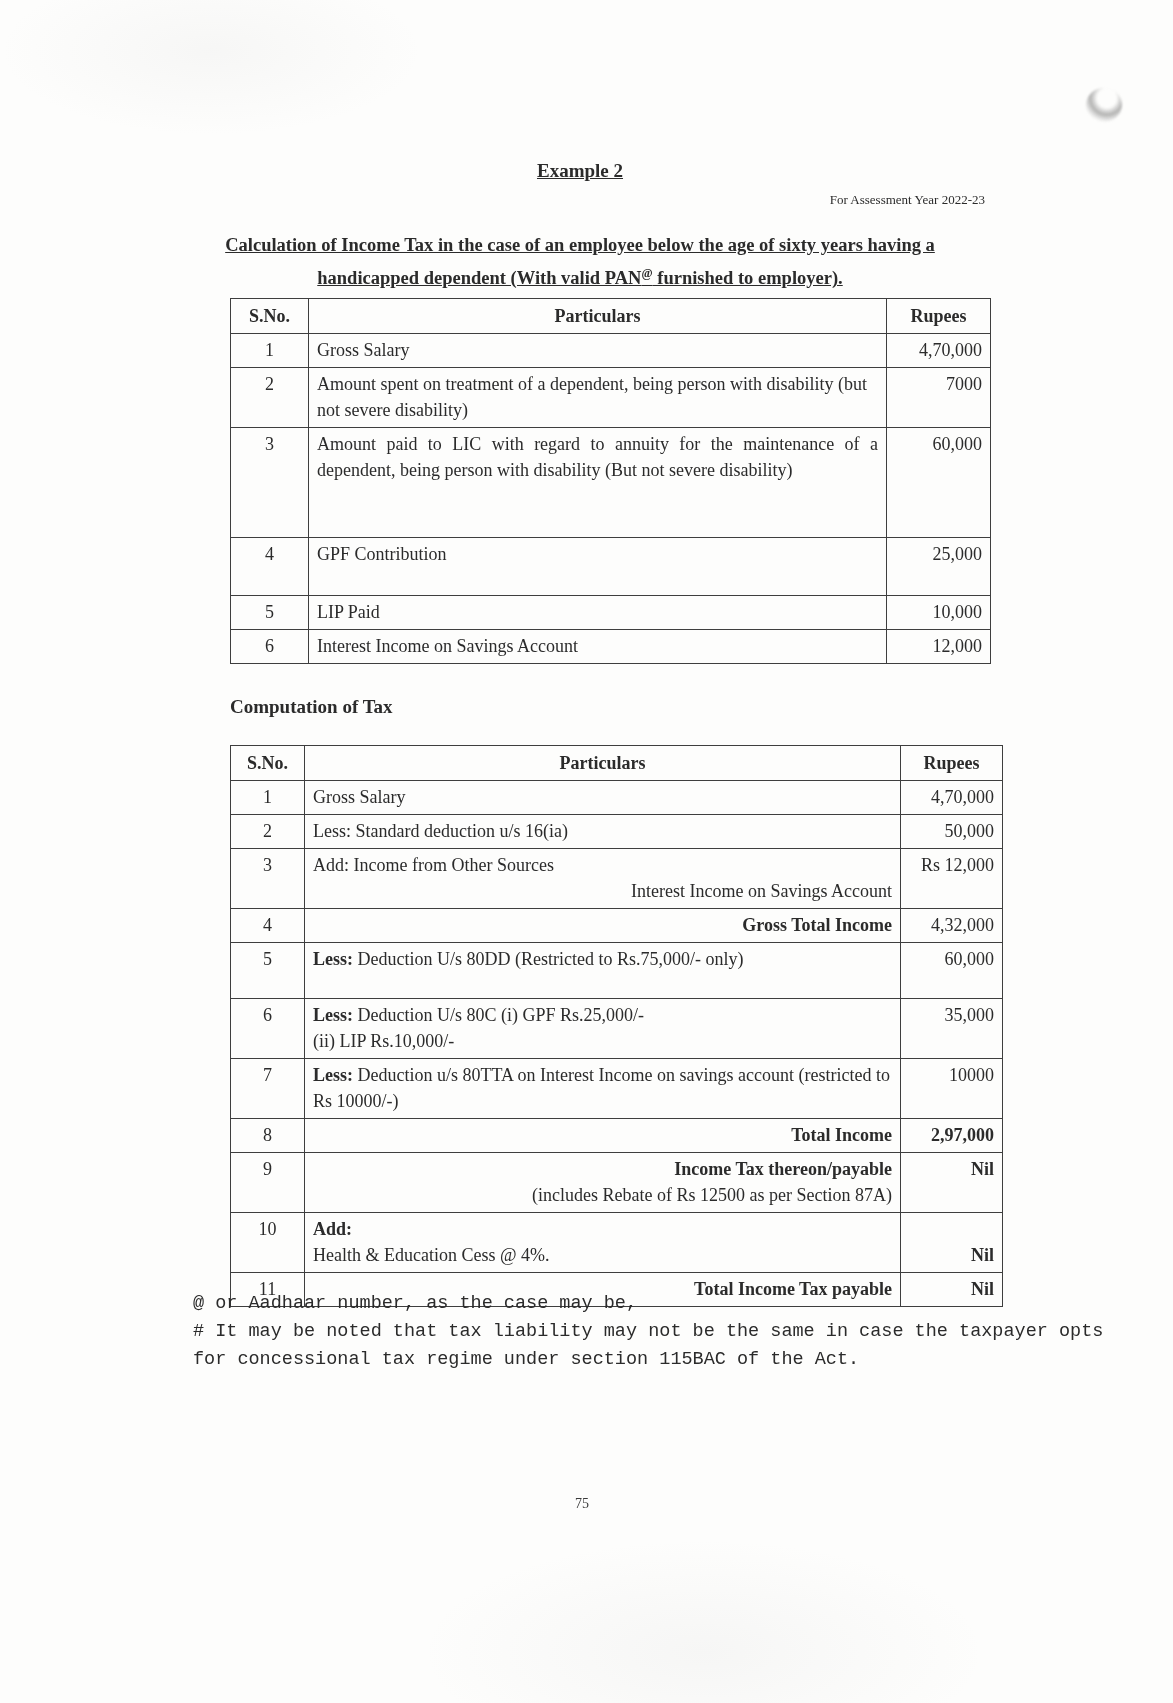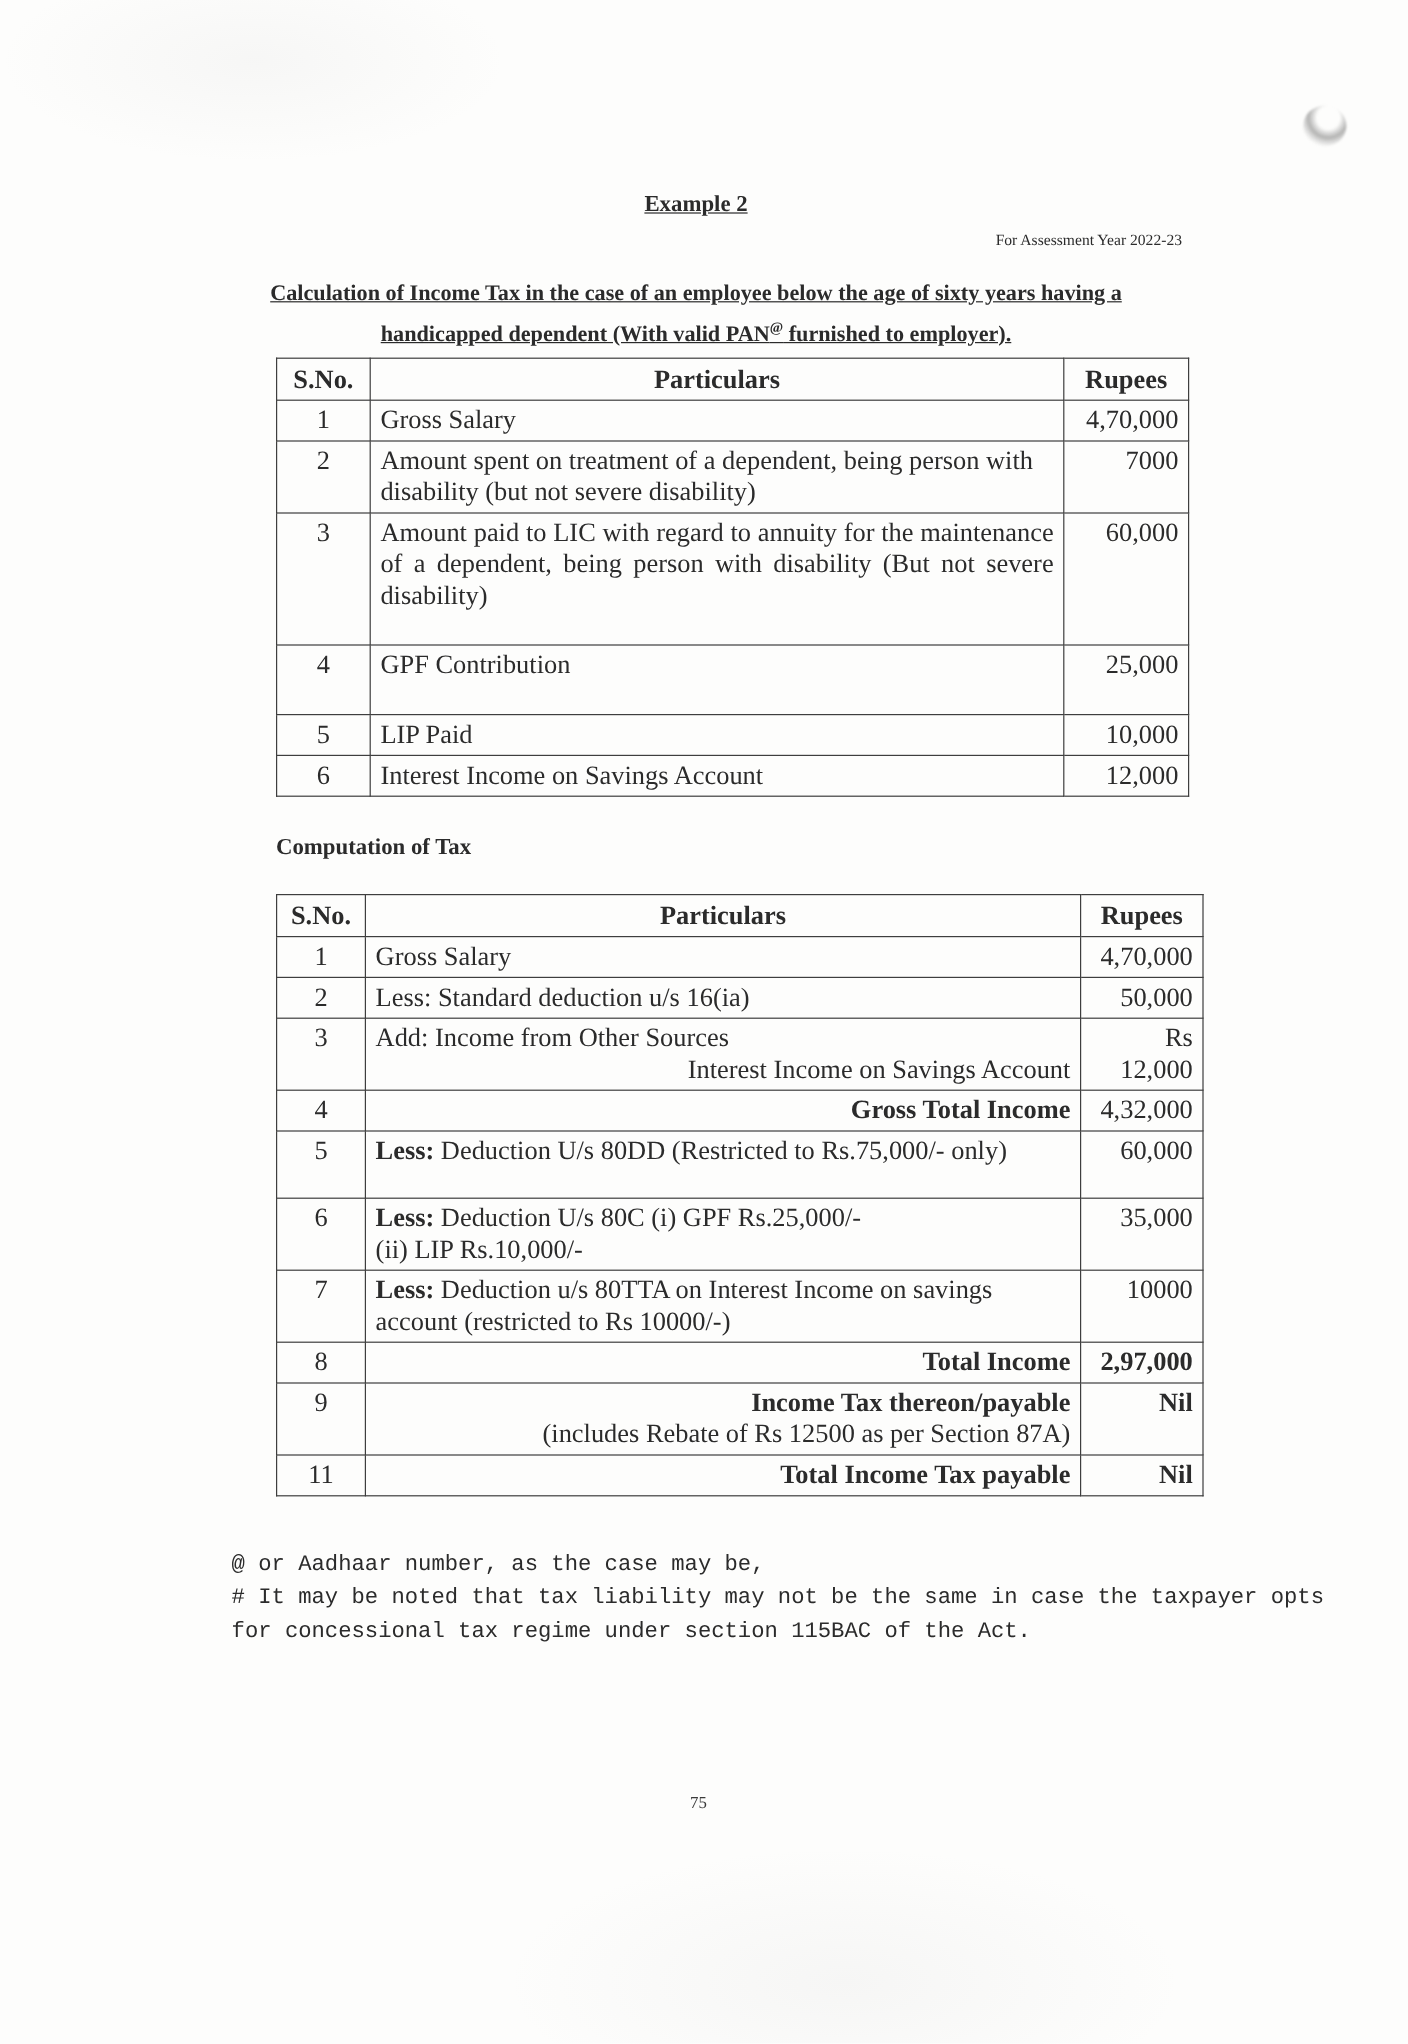--- a/index.html
+++ b/index.html
@@ -34,21 +34,21 @@
     font-size:13px;
   }
   .heading{
     position:absolute;top:231px;left:150px;width:860px;
     text-align:center;font-size:18.5px;font-weight:bold;
     text-decoration:underline;line-height:28px;
   }
   .heading sup{font-size:12px;}
   table{
     position:absolute;border-collapse:collapse;table-layout:fixed;
-    font-size:22px;color:#2b2b2b;
+    font-size:18px;color:#2b2b2b;
   }
   td,th{
     border:1.6px solid #3e3e3e;
     vertical-align:top;
     padding:3px 8px 4px 8px;
     line-height:26px;
     overflow:hidden;
   }
   th{font-weight:bold;text-align:center;padding:4px 6px;}
   .t1{top:298px;left:230px;width:760px;}
@@ -201,20 +201,28 @@
       <td class="val b">2,97,000</td>
     </tr>
     <tr style="height:58px;">
       <td class="sno">9</td>
       <td class="alr">
         <span class="b">Income Tax thereon/payable</span>
         <span class="line2r">(includes Rebate of Rs 12500 as per Section 87A)</span>
       </td>
       <td class="val b">Nil</td>
     </tr>
+    <tr style="height:58px;">
+      <td class="sno">10</td>
+      <td>
+        <span class="b">Add:</span><br>
+        <span>Health &amp; Education Cess @ 4%.</span>
+      </td>
+      <td class="val b" style="vertical-align:bottom;">Nil</td>
+    </tr>
     <tr style="height:32px;">
       <td class="sno">11</td>
       <td class="alr b">Total Income Tax payable</td>
       <td class="val b">Nil</td>
     </tr>
   </tbody>
     </table>
 
   <div class="footnotes">
     <div>@ or Aadhaar number, as the case may be,</div>

